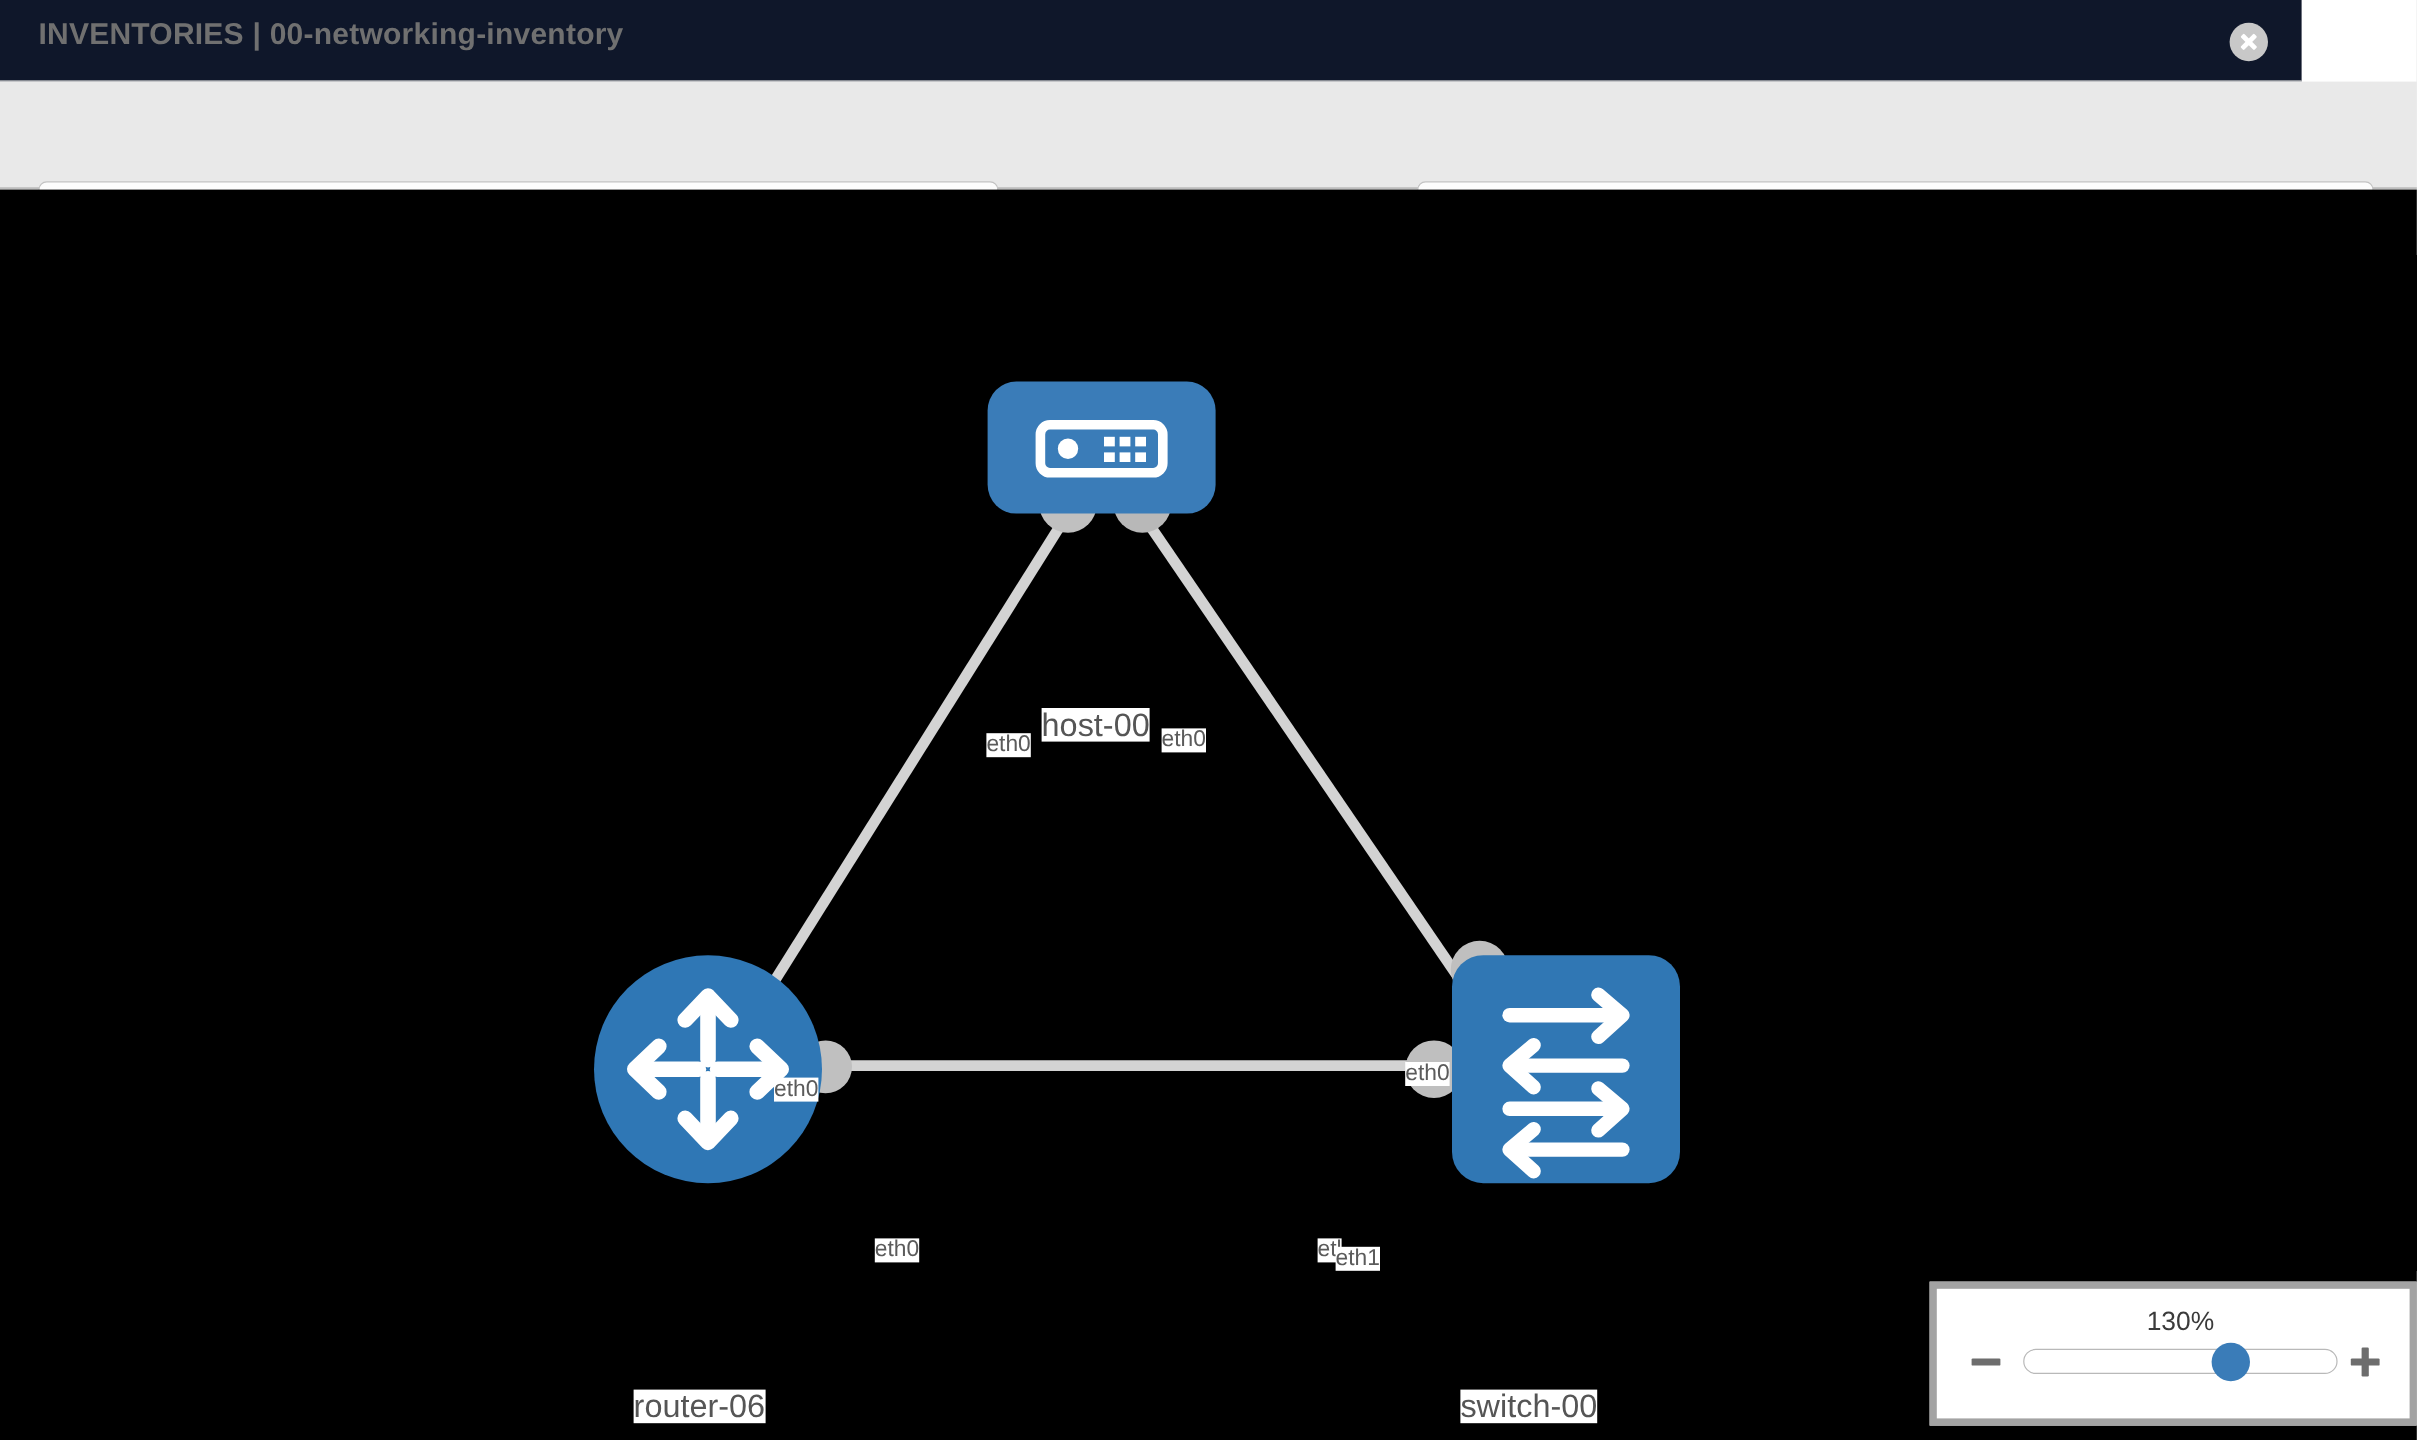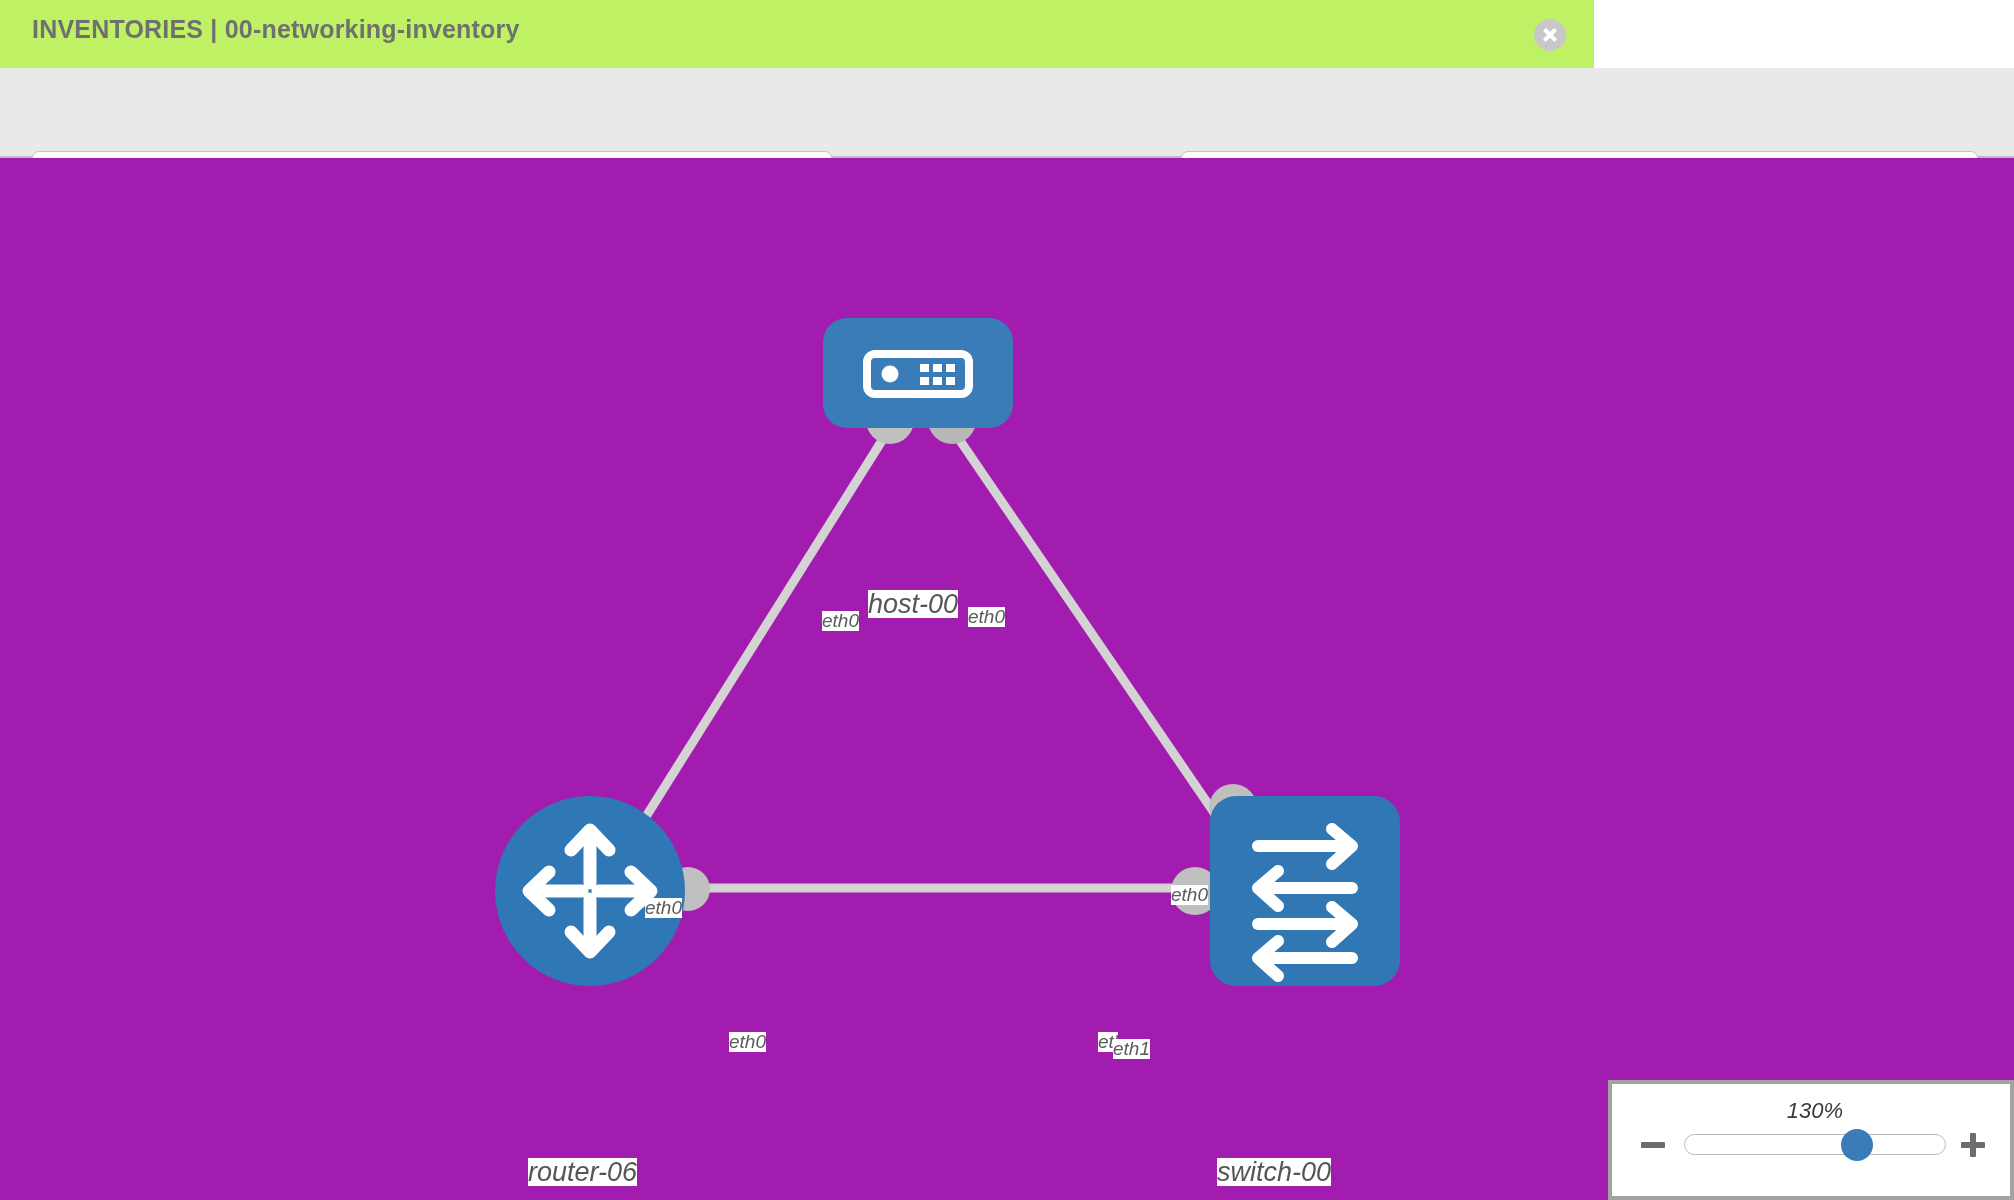--- a/index.html
+++ b/index.html
@@ -12,23 +12,23 @@
     height: 1200px;
     font-family: "Liberation Sans", sans-serif;
     overflow: hidden;
     position: relative;
   }
 
   
   .header {
     position: absolute;
     top: 0; left: 0;
-    width: 1594px;
+    width: 1918px;
     height: 68px;
-    background: #bef264;
+    background: #0f172a;
     border-bottom: 1px solid #d7d7d7;
     box-sizing: border-box;
   }
   .header-title {
     position: absolute;
     left: 32px;
     top: 15px;
     font-size: 25px;
     font-weight: bold;
     color: #707070;
@@ -106,23 +106,22 @@
   }
   #wrench-icon { left: 1046px; }
   #key-icon    { left: 1114px; }
 
   
   .canvas {
     position: absolute;
     top: 158px; left: 0;
     width: 2014px;
     height: 1042px;
-    background: #a21caf;
+    background: #000000;
     overflow: hidden;
-    font-style: italic;
   }
   .graph-svg {
     position: absolute;
     top: 0; left: 0;
     width: 2014px;
     height: 1042px;
   }
 
   
   .node-label {
@@ -140,25 +139,25 @@
     background: #ffffff;
     white-space: nowrap;
     line-height: 1.05;
     text-align: right;
   }
 
   
   .zoom-panel {
     position: absolute;
     right: 0;
-    bottom: 0;
+    bottom: 12px;
     width: 406px;
     height: 120px;
     background: #ffffff;
-    border: 4px solid #a3a3a3;
+    border: 6px solid #a3a3a3;
     box-sizing: border-box;
   }
   .zoom-value {
     position: absolute;
     top: 14px;
     left: 0;
     width: 406px;
     text-align: center;
     font-size: 22px;
     color: #3b3b3b;

